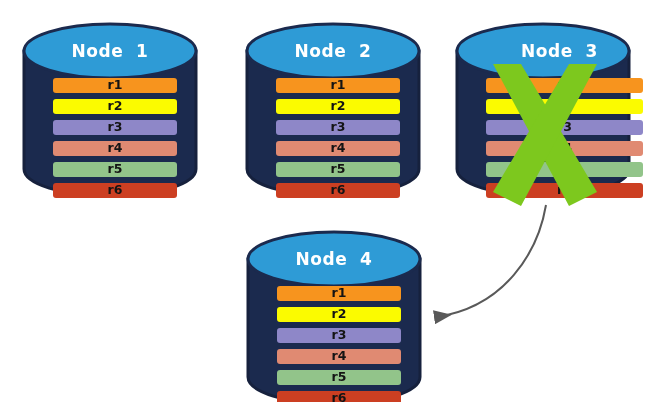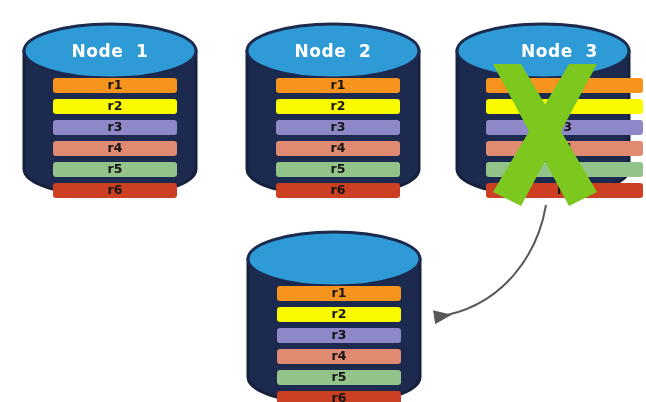--- a/index.html
+++ b/index.html
@@ -173,20 +173,21 @@
       <polygon points="6,0 34,0 110,128 82,142" fill="#7dc81e"></polygon>
       <polygon points="110,0 82,0 6,128 34,142" fill="#7dc81e"></polygon>
     </svg>
   </div>
 
   <div class="node" style="left:246px; top:212px; width:176px; height:182px;">
     <svg class="node-svg" width="176" height="182" viewBox="0 0 176 182">
       <path d="M2,31 L2,149 A86,27 0 0 0 174,149 L174,31 Z" fill="#1b2a4e" stroke="#16213d" stroke-width="3"></path>
       <ellipse cx="88" cy="31" rx="86" ry="27" fill="#2e9bd6" stroke="#1b2a4e" stroke-width="3"></ellipse>
     </svg>
+    <div class="node-title" style="top:21px;">Node  4</div>
     <div class="rows" style="top:58px; padding:0 21px 0 31px; box-sizing:border-box;">
         <div class="row" style="background: rgb(247, 148, 30);">
           <span>r1</span>
         </div>
         <div class="row" style="background: rgb(251, 251, 0);">
           <span>r2</span>
         </div>
         <div class="row" style="background: rgb(142, 135, 200);">
           <span>r3</span>
         </div>

